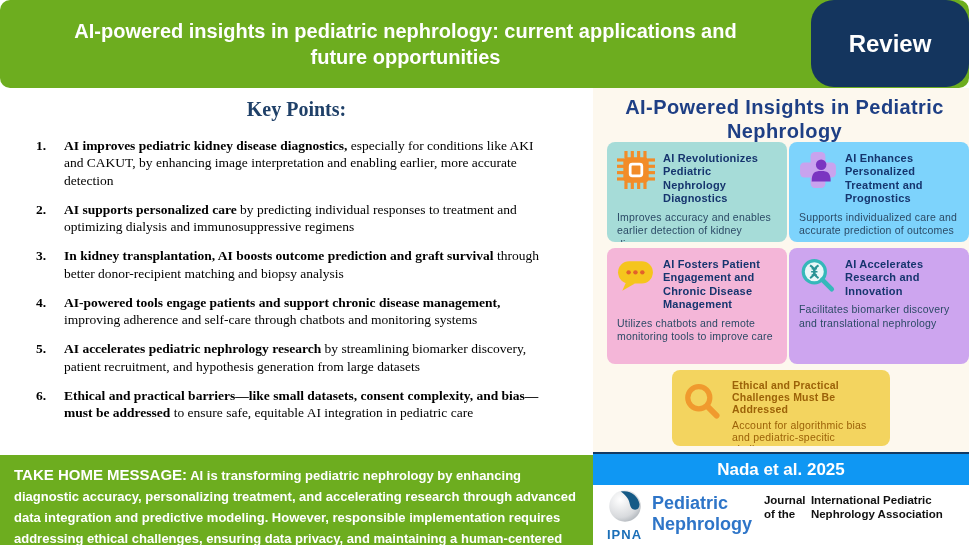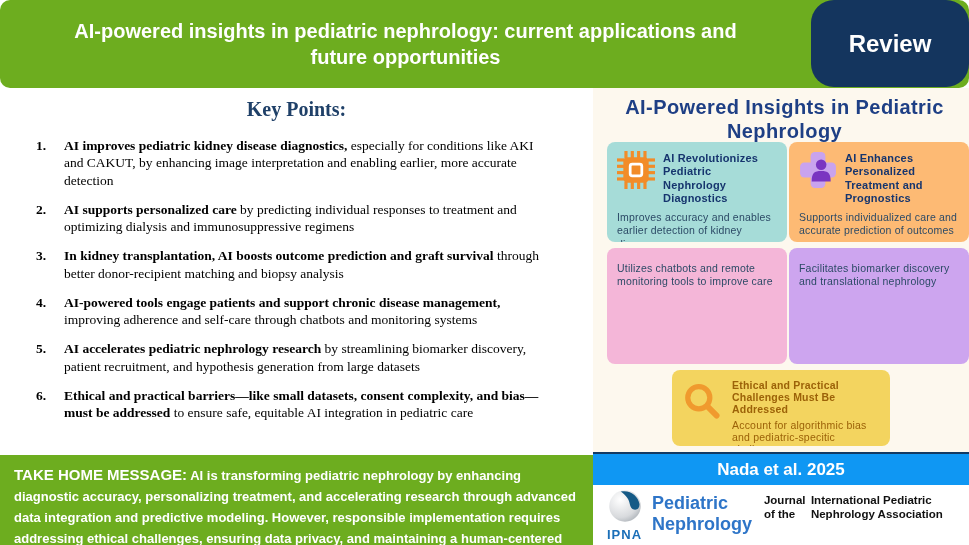--- a/index.html
+++ b/index.html
@@ -48,21 +48,21 @@
   .ig-heading{
     padding-top:8px;text-align:center;font-size:20px;font-weight:bold;color:#1e3f85;
     line-height:1.18;letter-spacing:0.4px;padding-left:20px;padding-right:13px;
   }
   .card{position:absolute;border-radius:8px;padding:9px 10px;box-sizing:border-box;overflow:hidden;}
   .card-head{display:flex;gap:8px;align-items:flex-start;}
   .card-icon{flex:none;width:38px;height:38px;}
   .card-title{font-size:11px;font-weight:bold;color:#16356e;line-height:1.22;letter-spacing:0.2px;padding-top:1px;}
   .card-body{font-size:10.5px;color:#2c4a66;line-height:1.28;margin-top:5px;letter-spacing:0.2px;}
   .card1{left:14px;top:54px;width:180px;height:100px;background:#a6dcd8;}
-  .card2{left:196px;top:54px;width:180px;height:100px;background:#fdba74;}
+  .card2{left:196px;top:54px;width:180px;height:100px;background:#7dd3fc;}
   .card3{left:14px;top:160px;width:180px;height:116px;background:#f4b6d8;}
   .card4{left:196px;top:160px;width:180px;height:116px;background:#cda5ef;}
   .card5{left:79px;top:282px;width:218px;height:76px;background:#f3d45f;display:flex;gap:8px;align-items:flex-start;padding:8px 10px;}
   .card5 .card-icon{width:42px;height:42px;margin-top:4px;}
   .card5 .card-title{color:#9c6208;font-size:10.5px;line-height:1.15;}
   .card5 .card-body{color:#9c6208;font-size:10.5px;line-height:1.15;margin-top:4px;}
   
   .citation-bar{
     position:absolute;left:593px;top:452px;width:376px;height:33px;background:#0f97f3;
     border-top:2px solid #123a63;box-sizing:border-box;
@@ -168,24 +168,50 @@
             <circle cx="21" cy="13" r="5" fill="#7a35c1"></circle>
             <path d="M12 29 C12 21 14.5 19 21 19 C27.5 19 30 21 30 29 Z" fill="#7a35c1"></path>
           </svg>
         </span>
         <span class="card-title">AI Enhances Personalized Treatment and Prognostics</span>
       </div>
       <div class="card-body">Supports individualized care and accurate prediction of outcomes</div>
     </div>
 
     <div class="card card3">
+      <div class="card-head">
+        <span class="card-icon">
+          <svg viewBox="0 0 36 34" width="38" height="36">
+            <rect x="1" y="4" width="33" height="21" rx="10.5" fill="#f5c51d"></rect>
+            <path d="M9 23 L5 32 L17 25 Z" fill="#f5c51d"></path>
+            <circle cx="11" cy="14.5" r="2.1" fill="#e2622b"></circle>
+            <circle cx="17.5" cy="14.5" r="2.1" fill="#e2622b"></circle>
+            <circle cx="24" cy="14.5" r="2.1" fill="#e2622b"></circle>
+          </svg>
+        </span>
+        <span class="card-title">AI Fosters Patient Engagement and Chronic Disease Management</span>
+      </div>
       <div class="card-body">Utilizes chatbots and remote monitoring tools to improve care</div>
     </div>
 
     <div class="card card4">
+      <div class="card-head">
+        <span class="card-icon">
+          <svg viewBox="0 0 36 36" width="38" height="38">
+            <circle cx="14.5" cy="14" r="10.5" fill="#e9f8f8" stroke="#35b8ba" stroke-width="3"></circle>
+            <line x1="22" y1="21.5" x2="31" y2="30.5" stroke="#35b8ba" stroke-width="4.5" stroke-linecap="round"></line>
+            <path d="M10.5 8 C16 11.5 16 16.5 10.5 20" fill="none" stroke="#2a9496" stroke-width="2"></path>
+            <path d="M18.5 8 C13 11.5 13 16.5 18.5 20" fill="none" stroke="#2a9496" stroke-width="2"></path>
+            <line x1="12" y1="11" x2="17" y2="11" stroke="#2a9496" stroke-width="1.5"></line>
+            <line x1="11.5" y1="14" x2="17.5" y2="14" stroke="#2a9496" stroke-width="1.5"></line>
+            <line x1="12" y1="17" x2="17" y2="17" stroke="#2a9496" stroke-width="1.5"></line>
+          </svg>
+        </span>
+        <span class="card-title">AI Accelerates Research and Innovation</span>
+      </div>
       <div class="card-body">Facilitates biomarker discovery and translational nephrology</div>
     </div>
 
     <div class="card card5">
       <span class="card-icon">
         <svg viewBox="0 0 40 40" width="42" height="42">
           <circle cx="16" cy="15" r="10.5" fill="none" stroke="#f09a2e" stroke-width="5"></circle>
           <line x1="24" y1="23" x2="33" y2="32" stroke="#f09a2e" stroke-width="5.5" stroke-linecap="round"></line>
         </svg>
       </span>

